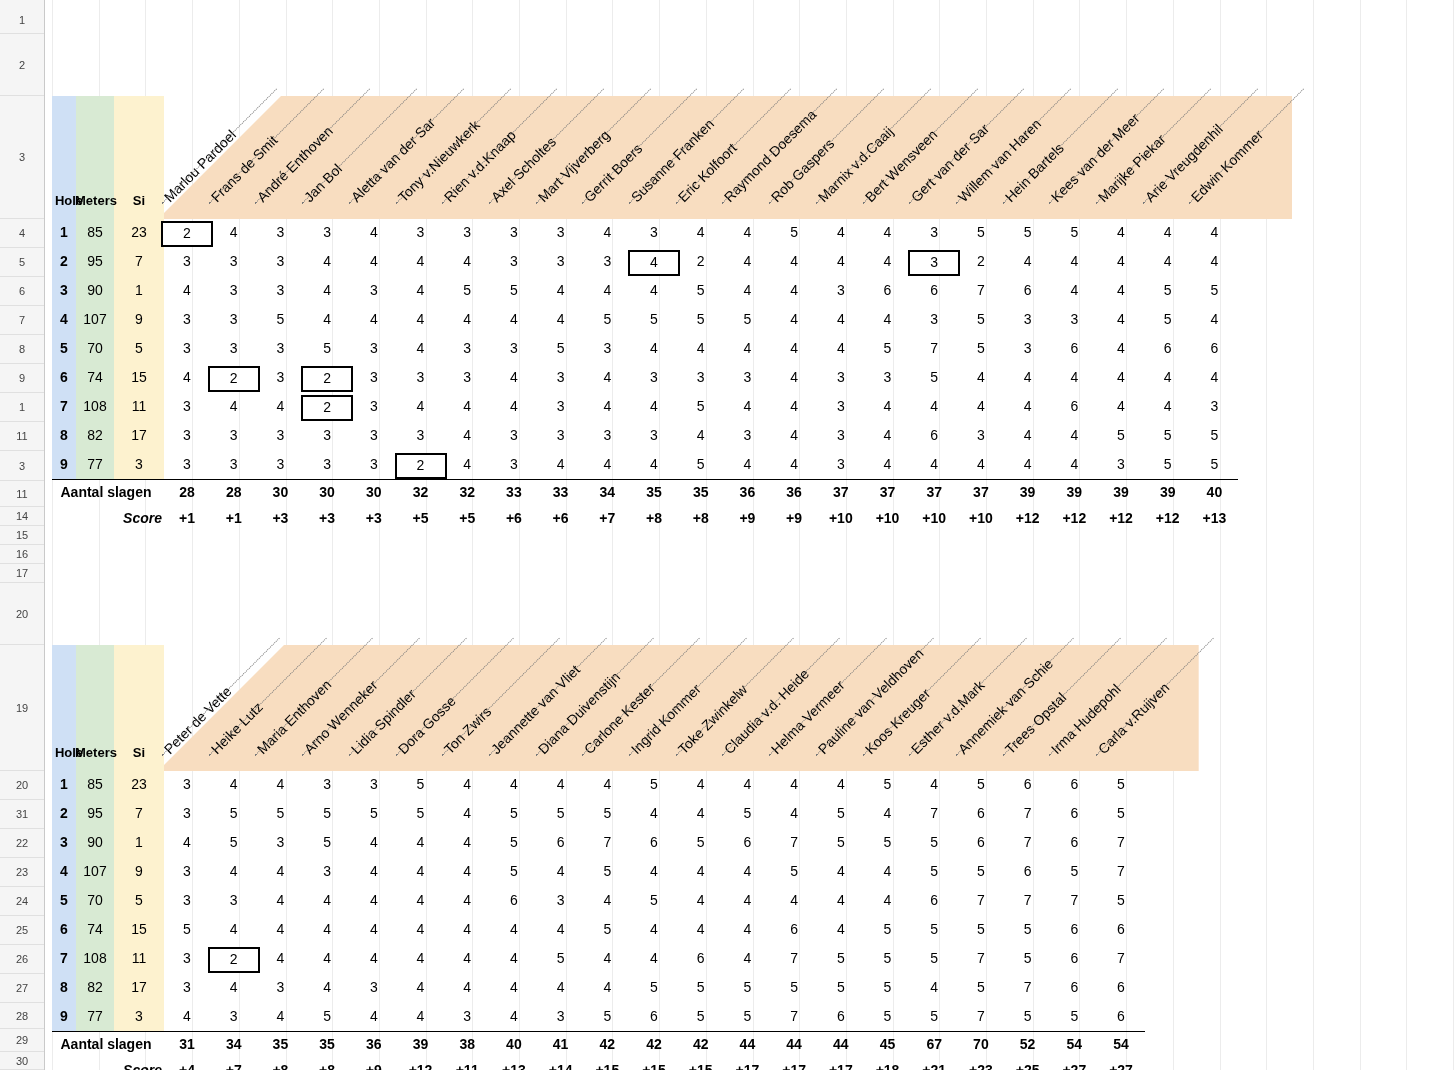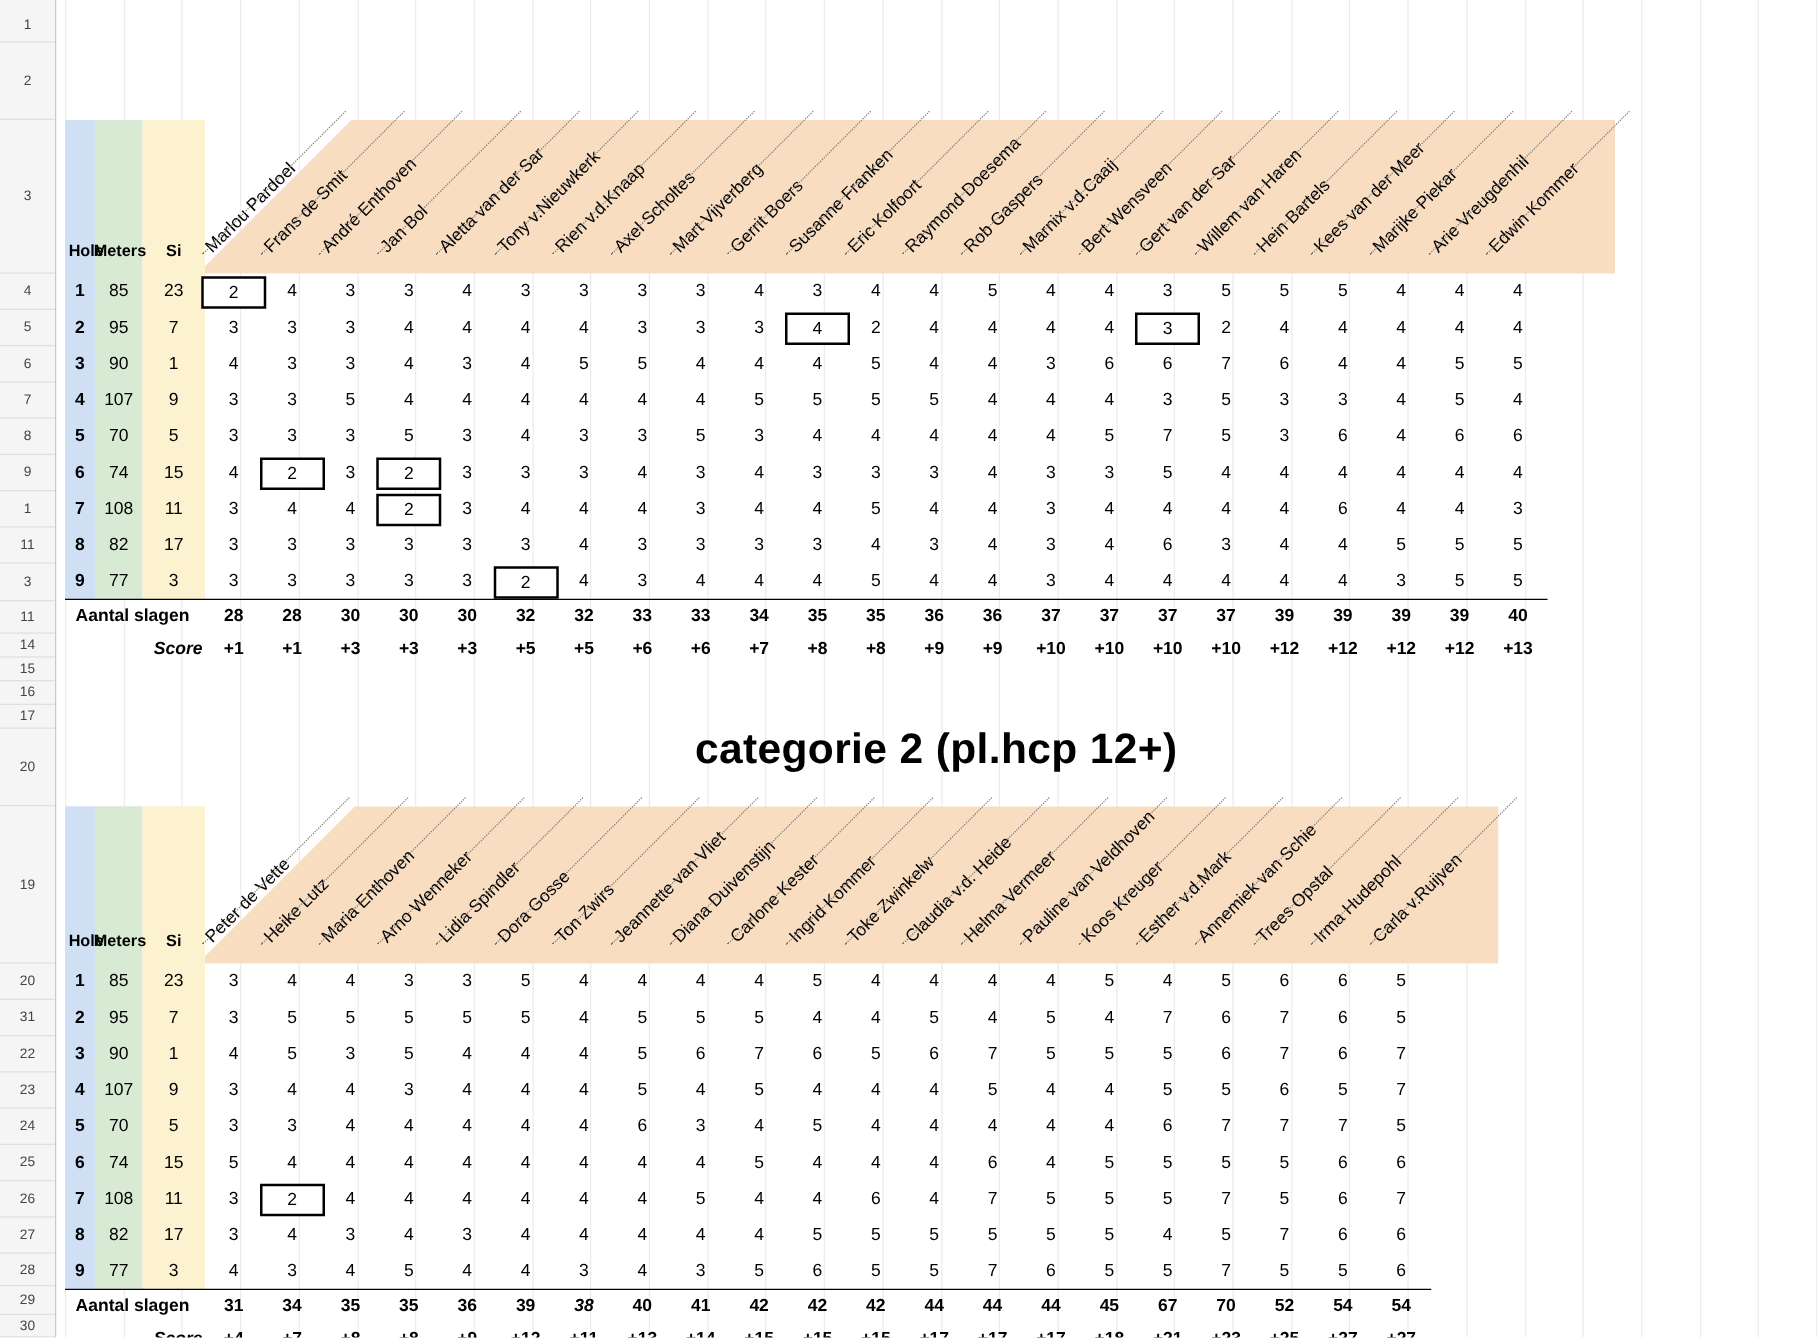--- a/index.html
+++ b/index.html
@@ -104,21 +104,20 @@
       <div class="vline" style="left: 1126px;"></div>
       <div class="vline" style="left: 1173px;"></div>
       <div class="vline" style="left: 1220px;"></div>
       <div class="vline" style="left: 1266px;"></div>
       <div class="vline" style="left: 1313px;"></div>
       <div class="vline" style="left: 1360px;"></div>
       <div class="vline" style="left: 1406px;"></div>
       <div class="vline" style="left: 1453px;"></div>
     </div>
 
-  <div class="title" id="t2" style="left: 44px; width: 1410px; top: 580px;">categorie 2 (pl.hcp 12+)</div>
 
   <div id="tables">
       <div style="position: absolute; left: 158px; top: 96px; width: 1134.1px; height: 123px; background: rgb(248, 221, 192); clip-path: polygon(0px 123px, 123px 0px, 100% 0px, 100% 100%, 0px 100%);"></div>
       <div style="position: absolute; left: 52px; top: 96px; width: 24px; height: 384px; background: rgb(207, 224, 245);"></div>
       <div style="position: absolute; left: 76px; top: 96px; width: 38px; height: 384px; background: rgb(216, 234, 211);"></div>
       <div style="position: absolute; left: 114px; top: 96px; width: 50px; height: 384px; background: rgb(253, 242, 207);"></div>
       <div style="position: absolute; left: 164px; top: 96px; width: 0px; height: 384px; background: rgb(253, 242, 207);"></div>
       <div class="hdrlbl" style="left: 46px; top: 193px; width: 46px; text-align: center;">Hole</div>
       <div class="hdrlbl" style="left: 74px; top: 193px; width: 44px; text-align: center;">Meters</div>
       <div class="hdrlbl" style="left: 114px; top: 193px; width: 50px; text-align: center;">Si</div>
@@ -725,21 +724,21 @@
       <div class="totrow" style="left: 210.7px; top: 1036px; width: 46px;">34</div>
       <div class="scorerow" style="left: 210.7px; top: 1062px; width: 46px;">+7</div>
       <div class="totrow" style="left: 257.4px; top: 1036px; width: 46px;">35</div>
       <div class="scorerow" style="left: 257.4px; top: 1062px; width: 46px;">+8</div>
       <div class="totrow" style="left: 304.1px; top: 1036px; width: 46px;">35</div>
       <div class="scorerow" style="left: 304.1px; top: 1062px; width: 46px;">+8</div>
       <div class="totrow" style="left: 350.8px; top: 1036px; width: 46px;">36</div>
       <div class="scorerow" style="left: 350.8px; top: 1062px; width: 46px;">+9</div>
       <div class="totrow" style="left: 397.5px; top: 1036px; width: 46px;">39</div>
       <div class="scorerow" style="left: 397.5px; top: 1062px; width: 46px;">+12</div>
-      <div class="totrow" style="left: 444.2px; top: 1036px; width: 46px; font-style: italic;">38</div>
+      <div class="totrow" style="left: 444.2px; top: 1036px; width: 46px;">38</div>
       <div class="scorerow" style="left: 444.2px; top: 1062px; width: 46px;">+11</div>
       <div class="totrow" style="left: 490.9px; top: 1036px; width: 46px;">40</div>
       <div class="scorerow" style="left: 490.9px; top: 1062px; width: 46px;">+13</div>
       <div class="totrow" style="left: 537.6px; top: 1036px; width: 46px;">41</div>
       <div class="scorerow" style="left: 537.6px; top: 1062px; width: 46px;">+14</div>
       <div class="totrow" style="left: 584.3px; top: 1036px; width: 46px;">42</div>
       <div class="scorerow" style="left: 584.3px; top: 1062px; width: 46px;">+15</div>
       <div class="totrow" style="left: 631px; top: 1036px; width: 46px;">42</div>
       <div class="scorerow" style="left: 631px; top: 1062px; width: 46px;">+15</div>
       <div class="totrow" style="left: 677.7px; top: 1036px; width: 46px;">42</div>

